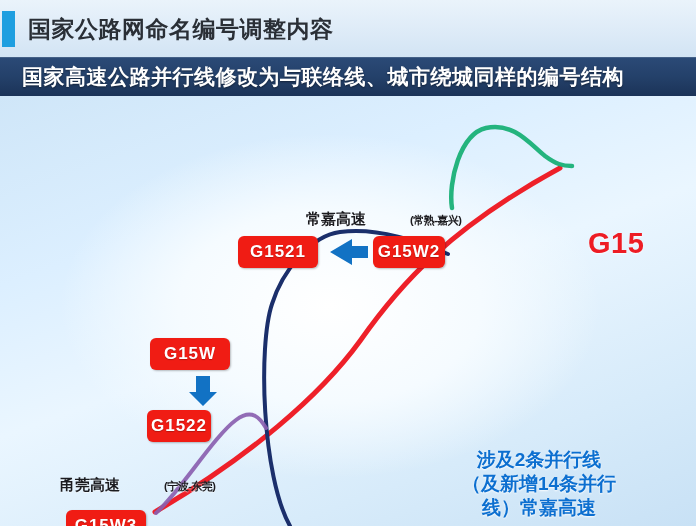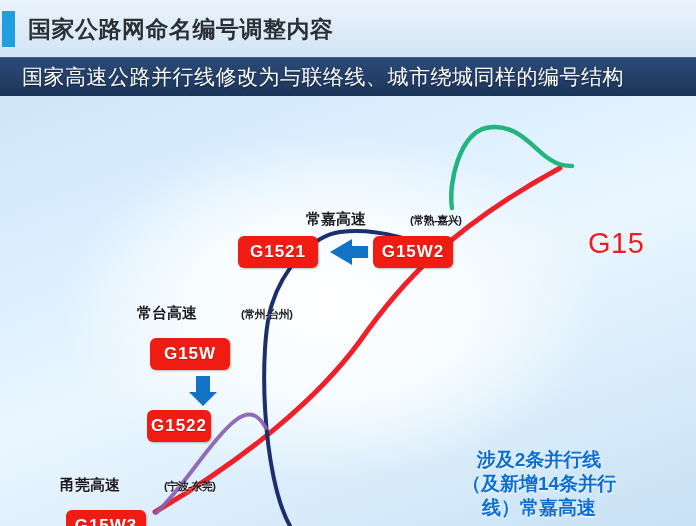--- a/index.html
+++ b/index.html
@@ -51,21 +51,21 @@
     background: linear-gradient(180deg,#28456f 0%, #1d3惊 1%, #223e66 50%, #1b3358 100%);
     background: linear-gradient(180deg,#2b4a77 0%, #24416a 50%, #1b3358 100%);
     box-shadow: inset 0 1px 0 rgba(255,255,255,0.12);
   }
   .header-sub-text {
     position: absolute;
     left: 22px; top: 0;
     height: 36px;
     line-height: 39px;
     font-size: 21px;
-    font-weight: normal;
+    font-weight: bold;
     color: #ffffff;
     letter-spacing: 0.5px;
     white-space: nowrap;
     text-shadow: 0 1px 2px rgba(0,0,0,0.45);
   }
 
   
   .canvas {
     position: absolute;
     left: 0; top: 96px;
@@ -89,21 +89,21 @@
     display: flex;
     align-items: center;
     justify-content: center;
     letter-spacing: 1px;
     box-shadow: 1px 1px 2px rgba(0,0,0,0.25);
     text-shadow: 0 1px 1px rgba(0,0,0,0.25);
     border-radius: 6px;
   }
 
   #box-g1521 { left: 238px; top: 140px; width: 80px; height: 32px; font-size: 17px; }
-  #box-g15w2 { left: 373px; top: 140px; width: 80px; height: 32px; font-size: 17px; }
+  #box-g15w2 { left: 373px; top: 140px; width: 72px; height: 32px; font-size: 17px; }
   #box-g15w  { left: 150px; top: 242px; width: 80px; height: 32px; font-size: 17px; }
   #box-g1522 { left: 147px; top: 314px; width: 64px; height: 32px; font-size: 17px; }
   #box-g15w3 { left: 66px;  top: 414px; width: 80px; height: 32px; font-size: 17px; }
 
   
   .road-label {
     position: absolute;
     white-space: nowrap;
     color: #1b1b1f;
     font-weight: bold;
@@ -114,21 +114,21 @@
 
   #label-top  { left: 306px; top: 114px; }
   #label-mid  { left: 137px; top: 208px; }
   #label-low  { left: 60px;  top: 380px; }
 
   
   #g15-label {
     position: absolute;
     left: 588px; top: 131px;
     font-size: 29px;
-    font-weight: normal;
+    font-weight: bold;
     color: #ed1c24;
     letter-spacing: 0.5px;
     text-shadow: 0 1px 2px rgba(255,255,255,0.85);
   }
 
   
   #note-block {
     position: absolute;
     left: 446px; top: 352px;
     width: 186px;
@@ -176,23 +176,20 @@
 
       <g>
         <path d="M 99 452 L 113 452 L 113 468 L 121 468 L 106 483 L 91 468 L 99 468 Z" fill="#1272c4"></path>
       </g>
     </svg>
 
     <div class="road-label" id="label-top">
       <span class="main">常嘉高速</span><span class="paren">(常熟-嘉兴)</span>
     </div>
 
-    <div class="road-label" id="label-mid">
-      <span class="main">常台高速</span><span class="paren">(常州-台州)</span>
-    </div>
 
     <div class="road-label" id="label-low">
       <span class="main">甬莞高速</span><span class="paren">(宁波-东莞)</span>
     </div>
 
     <div class="code-box" id="box-g1521">G1521</div>
     <div class="code-box" id="box-g15w2">G15W2</div>
 
     <div class="code-box" id="box-g15w">G15W</div>
     <div class="code-box" id="box-g1522">G1522</div>

